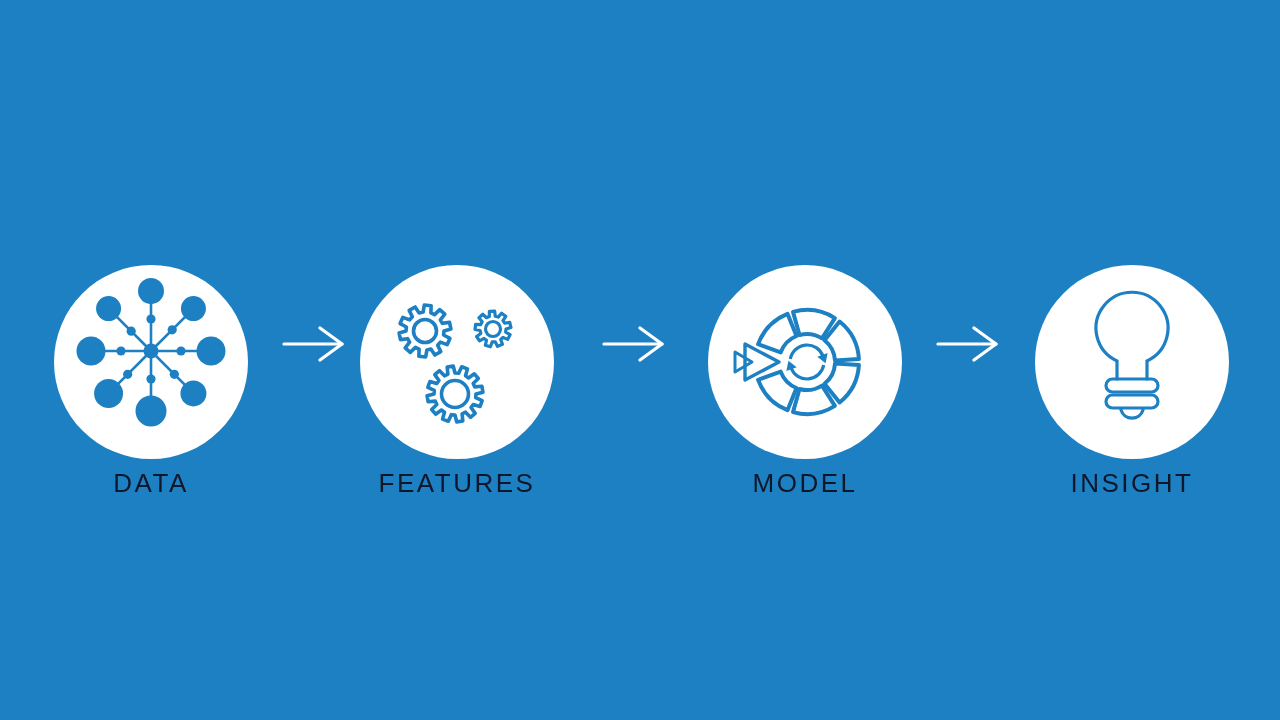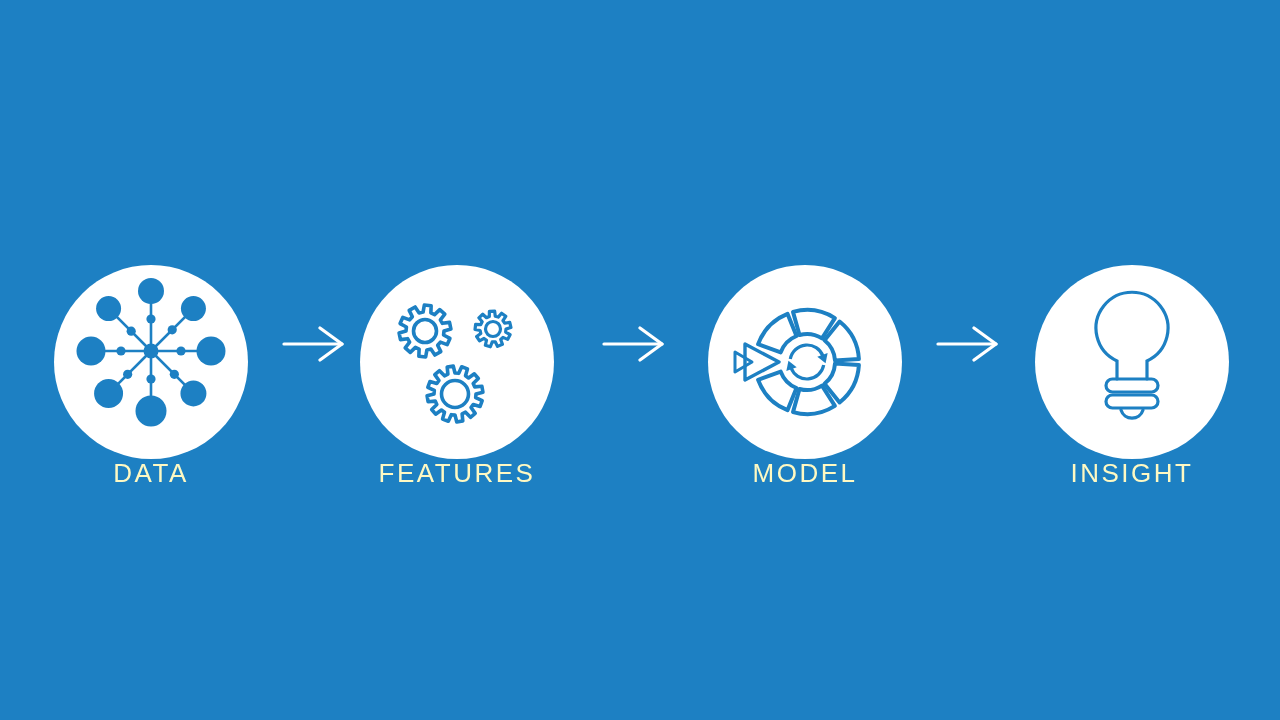--- a/index.html
+++ b/index.html
@@ -11,21 +11,22 @@
     font-family:"Liberation Sans", sans-serif;
   }
   .step{position:absolute;top:265px;width:194px;text-align:center;}
   .circle{
     width:194px;height:194px;border-radius:50%;
     background:#ffffff;
     display:flex;align-items:center;justify-content:center;
   }
   .circle svg{display:block;}
   .step-label{
-    color:#fef9c3;
+    margin-top:10px;
+    color:#0f172a;
     font-size:26px;
     line-height:28px;
     letter-spacing:2.5px;
     font-weight:400;
   }
   .arrow{position:absolute;top:326px;}
 </style>
 </head>
 <body>
 

